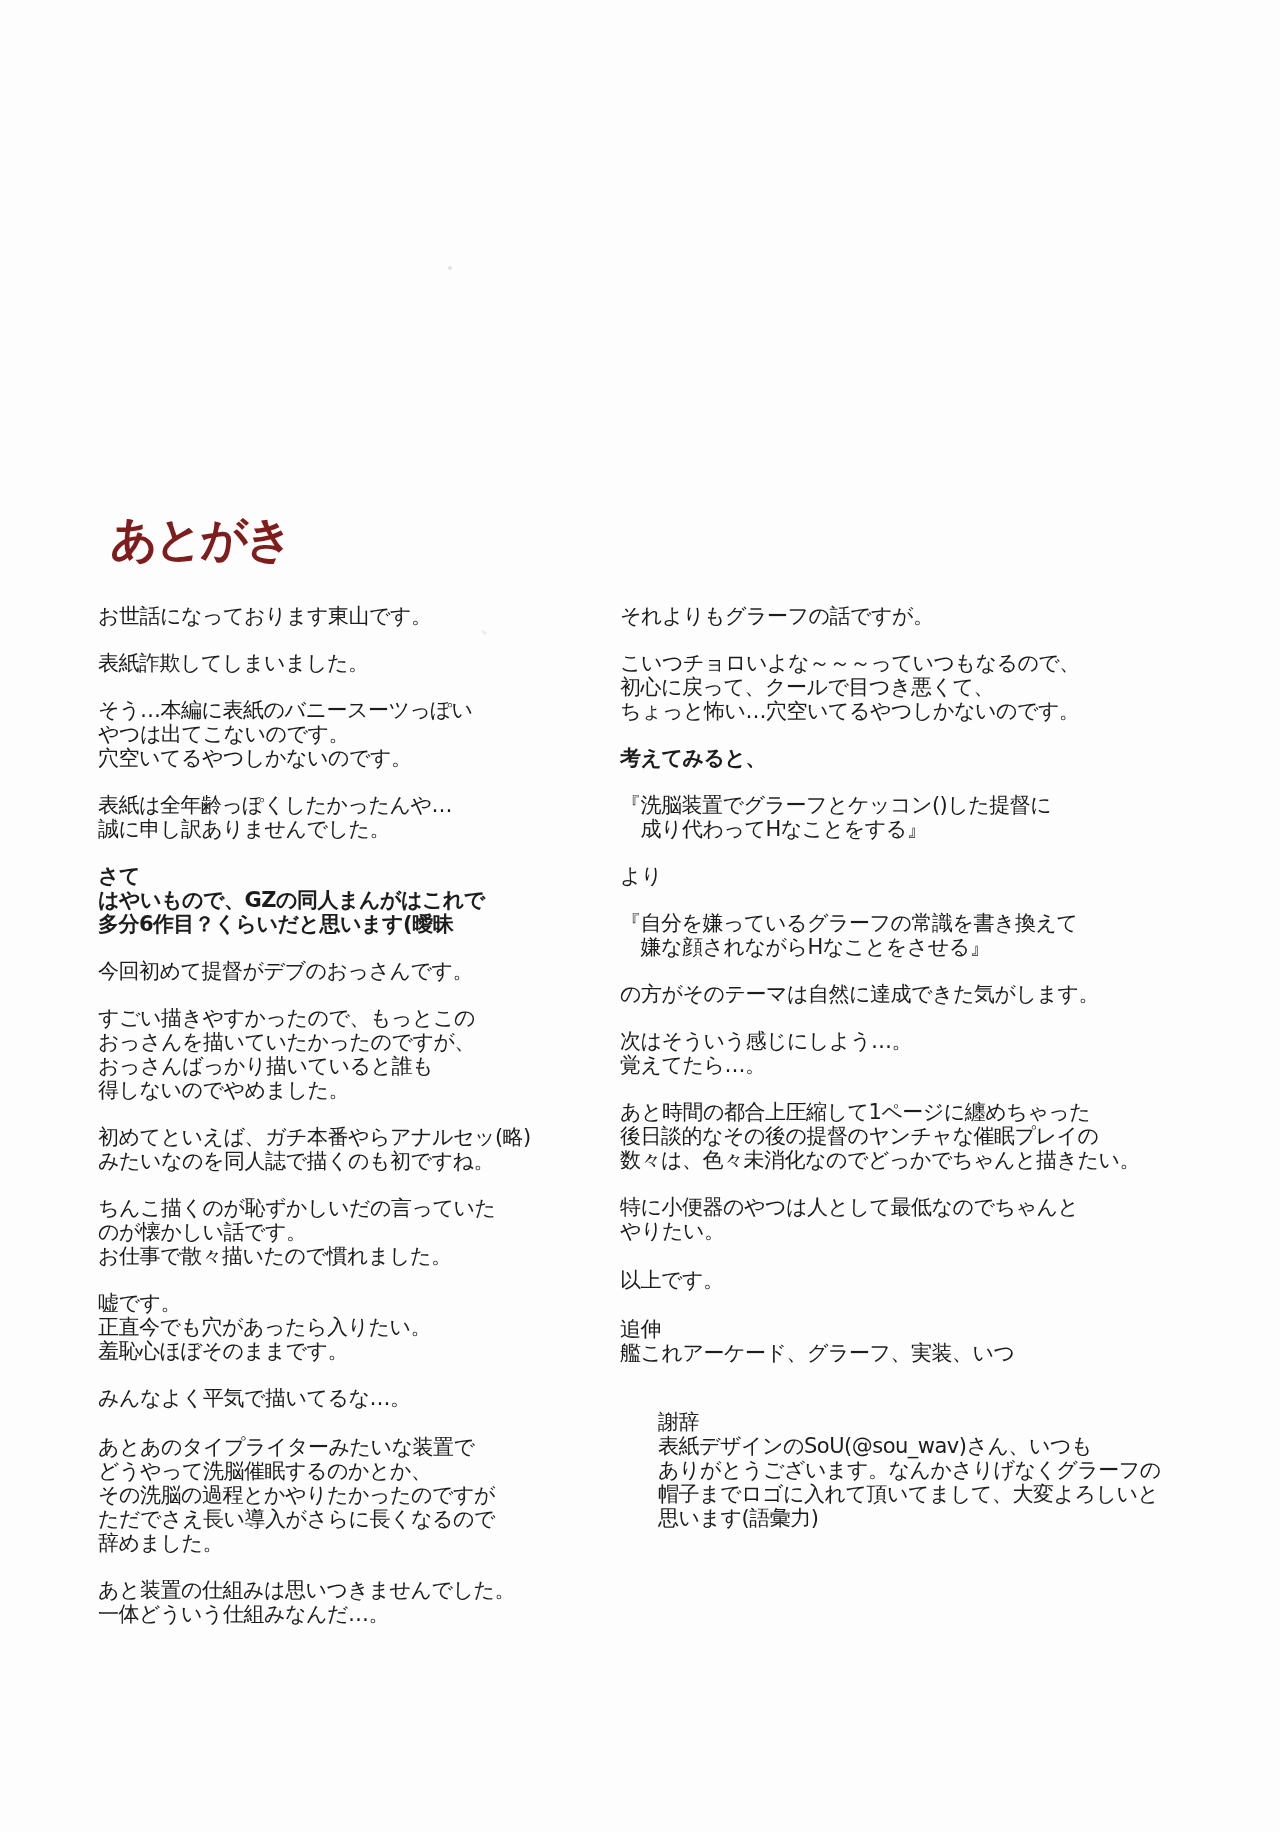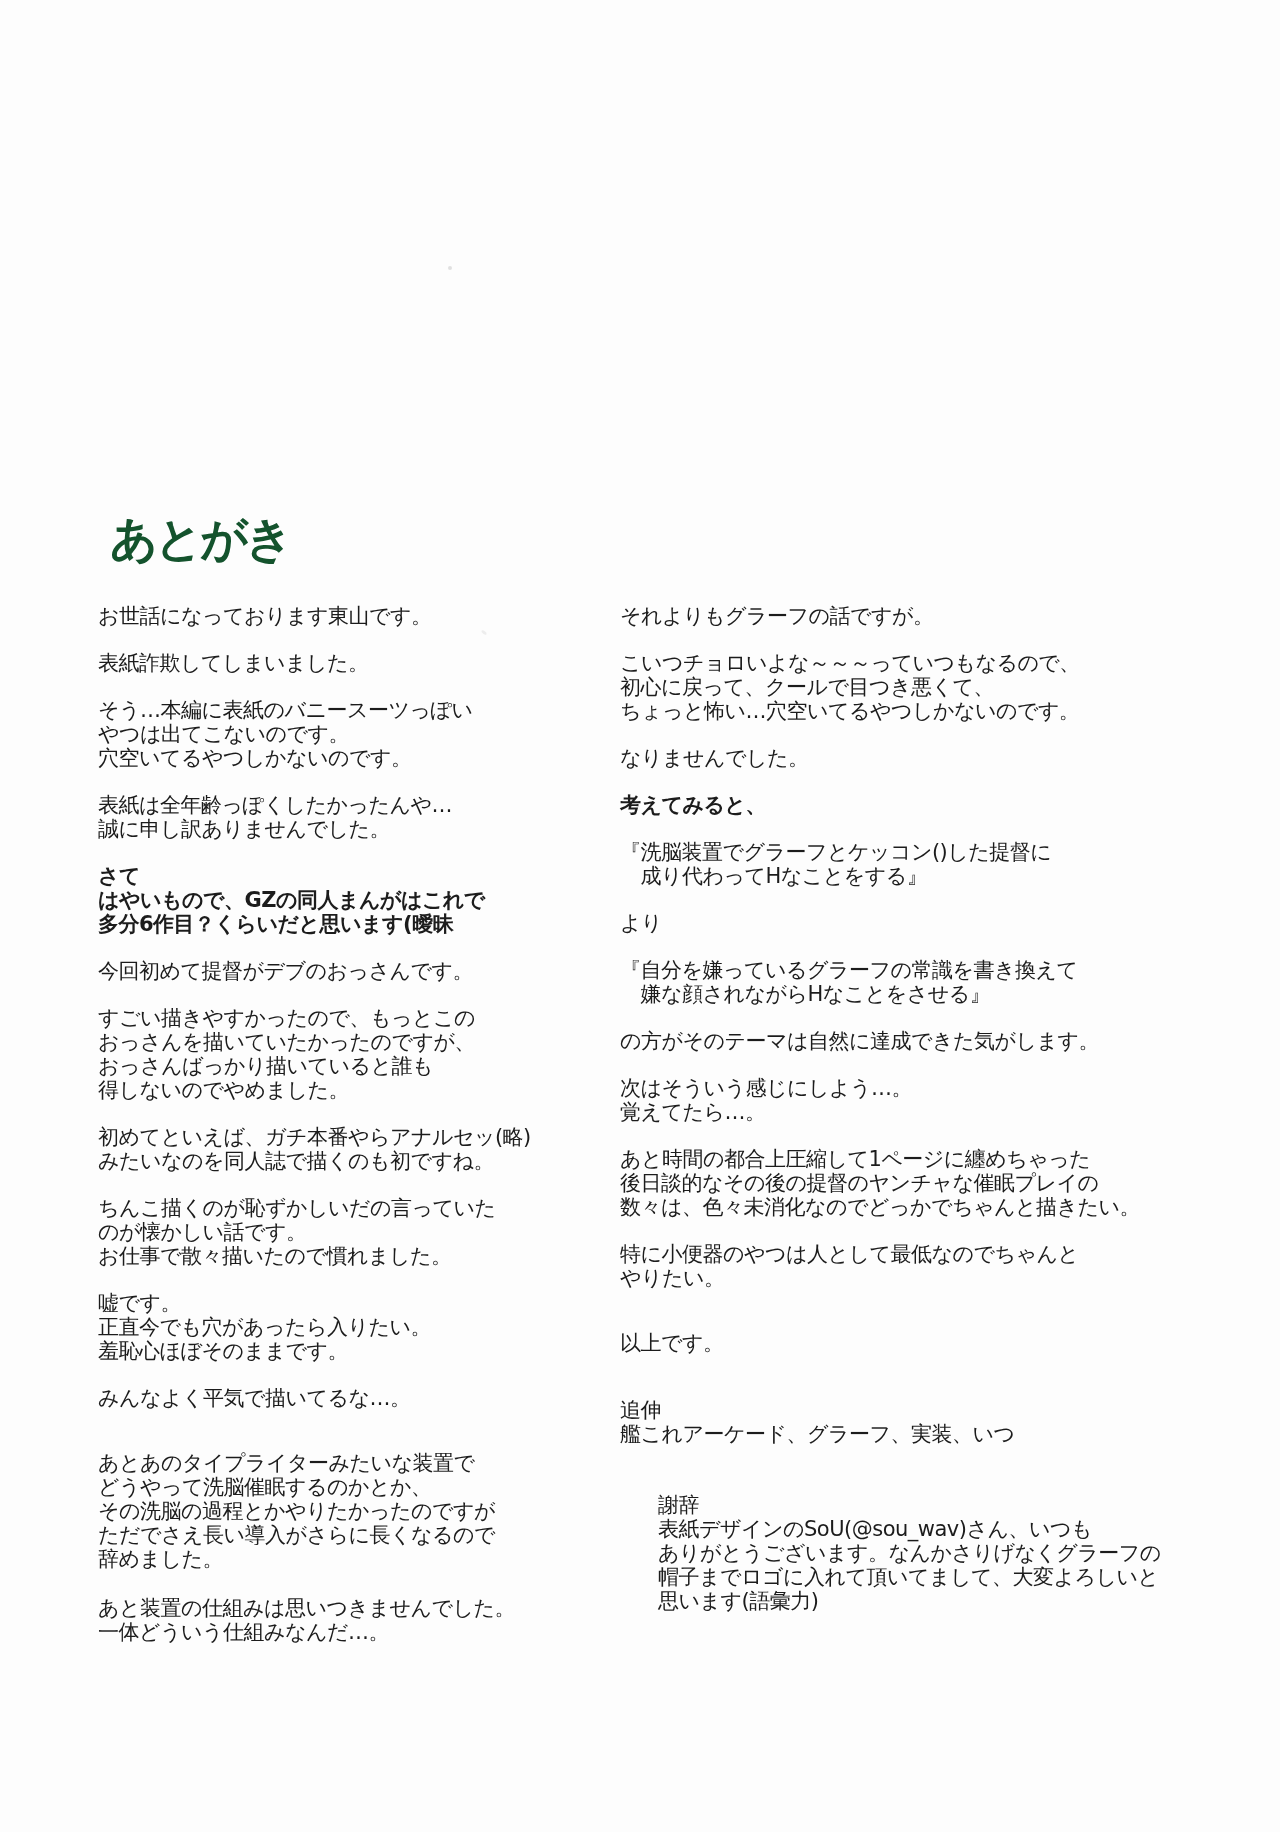--- a/index.html
+++ b/index.html
@@ -21,42 +21,42 @@
   .title {
     position: absolute;
     left: 110px;
     top: 512px;
     margin: 0;
     font-family: "DejaVu Serif", "Liberation Serif", serif;
     font-weight: bold;
     font-size: 47px;
     line-height: 1.15;
     letter-spacing: -3px;
-    color: #14532d;
+    color: #7f1d1d;
   }
   .col {
     position: absolute;
     top: 604px;
     font-size: 21px;
     line-height: 24px;
     letter-spacing: -0.5px;
     color: #1c1c1c;
   }
   .col.left  { left: 98px; width: 490px; }
   .col.right { left: 620px; width: 590px; }
   .para {
     margin: 0 0 23px 0;
     white-space: pre-line; 
   }
   .para:last-child { margin-bottom: 0; }
   
   .gap-sm  { margin-top: 11px; }
   .gap-md  { margin-top: 16px; }
   .gap-lg  { margin-top: 23px; font-weight: bold; }
-  .gap-xl  { margin-top: 43px; font-family: Liberation Mono, monospace; }
+  .gap-xl  { margin-top: 25px; }
   .gap-xxl { margin-top: 45px; margin-left: 38px; }
   
   .speck {
     position: absolute;
     background: #c9c9c9;
     border-radius: 50%;
   }
   .speck.s1 { left: 448px; top: 266px; width: 4px; height: 4px; opacity: .55; }
   .speck.s2 { left: 481px; top: 631px; width: 6px; height: 3px; opacity: .3; transform: rotate(35deg); }
 </style>
@@ -102,21 +102,20 @@
 辞めました。</p>
     <p class="para">あと装置の仕組みは思いつきませんでした。
 一体どういう仕組みなんだ…。</p>
   </div>
 
   <div class="col right">
     <p class="para">それよりもグラーフの話ですが。</p>
     <p class="para">こいつチョロいよな～～～っていつもなるので、
 初心に戻って、クールで目つき悪くて、
 ちょっと怖い…穴空いてるやつしかないのです。</p>
-    <p class="para">なりませんでした。</p>
     <p class="para gap-lg">考えてみると、</p>
     <p class="para">『洗脳装置でグラーフとケッコン()した提督に
 　成り代わってHなことをする』</p>
     <p class="para">より</p>
     <p class="para">『自分を嫌っているグラーフの常識を書き換えて
 　嫌な顔されながらHなことをさせる』</p>
     <p class="para">の方がそのテーマは自然に達成できた気がします。</p>
     <p class="para gap-sm">次はそういう感じにしよう…。
 覚えてたら…。</p>
     <p class="para">あと時間の都合上圧縮して1ページに纏めちゃった

